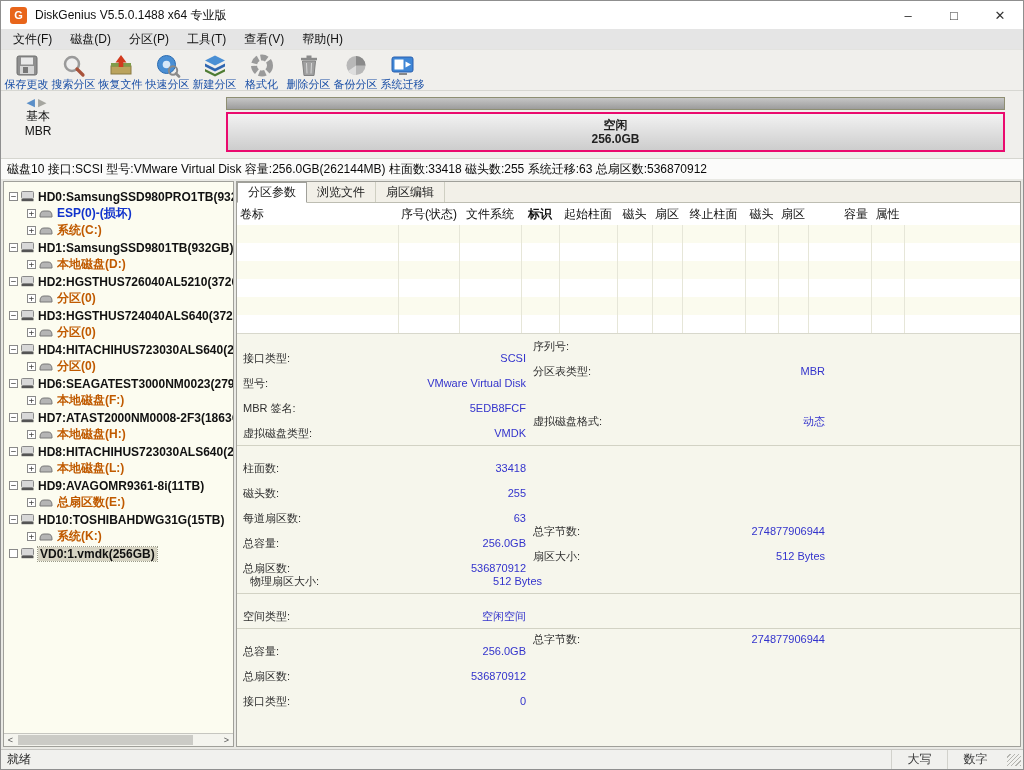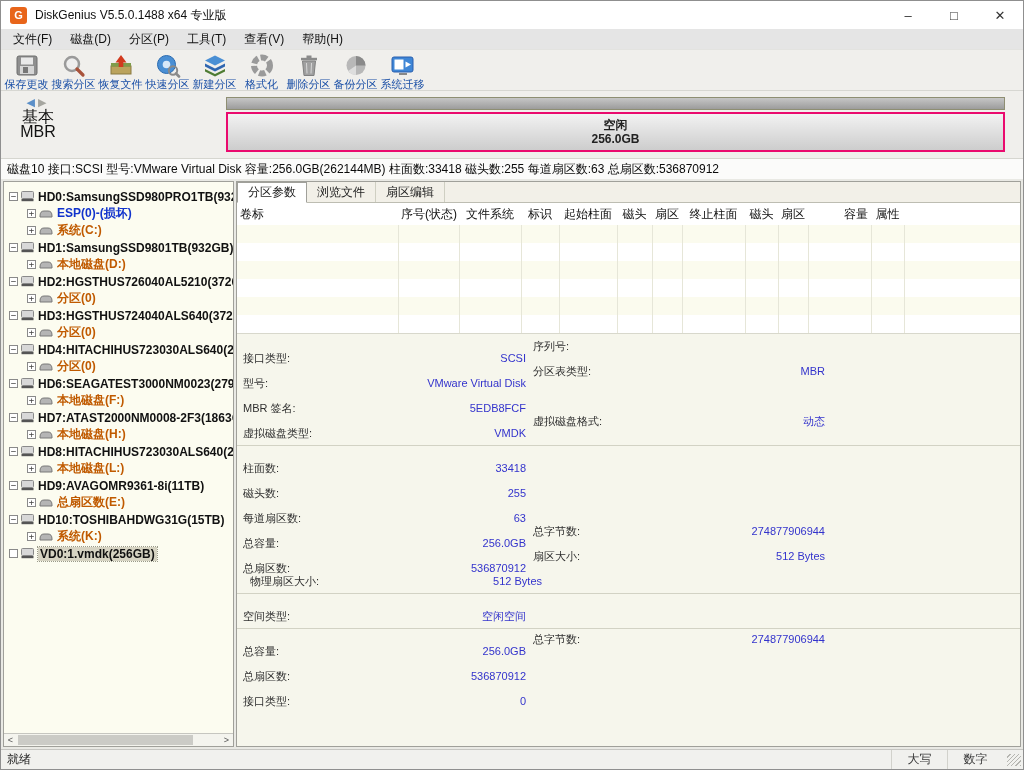--- a/index.html
+++ b/index.html
@@ -27,21 +27,21 @@
   .tbtn { width:47px; display:flex; flex-direction:column; align-items:center; padding-top:1px; }
   .ticon { height:25px; display:flex; align-items:center; justify-content:center; }
   .tlabel { font-size:11px; color:#1a4fa6; line-height:12px; white-space:nowrap; }
 
   
   .overview { height:68px; background:#f0efec; border-bottom:1px solid #d6d6d0; display:flex; flex:none; }
   .ov-left { width:225px; flex:none; padding-top:5px; }
   .ov-left-inner { width:74px; text-align:center; }
   .ov-nav { font-size:11px; letter-spacing:3px; line-height:13px; }
   .ov-nav .back { color:#5b8fc8; } .ov-nav .fwd { color:#a6a6a0; }
-  .ov-type { font-size:16px; line-height:15px; color:#111; }
+  .ov-type { font-size:12px; line-height:15px; color:#111; }
   .ov-main { flex:1; padding:6px 18px 0 0; }
   .disk-strip { height:13px; background:linear-gradient(#c6c6c6,#9c9c9c); border:1px solid #8e8e72; }
   .free-box { height:40px; margin-top:2px; border:2px solid #ea0a6e;
               background:linear-gradient(#f2f2f2,#cdcdcd); display:flex; flex-direction:column;
               align-items:center; justify-content:center; }
   .free-box span { font-size:12px; font-weight:bold; color:#222; line-height:14px; }
 
   
   .diskinfo { height:20px; background:#fbfbfa; display:flex; align-items:center; padding-left:6px;
               font-size:12px; color:#0a0a0a; flex:none; white-space:nowrap; overflow:hidden; }
@@ -234,21 +234,21 @@
     </div>
     <div class="ov-main">
       <div class="disk-strip"></div>
       <div class="free-box">
         <span>空闲</span>
         <span>256.0GB</span>
       </div>
     </div>
   </div>
 
-  <div class="diskinfo">磁盘10 接口:SCSI  型号:VMware Virtual Disk  容量:256.0GB(262144MB)  柱面数:33418  磁头数:255  每道扇区数:63  总扇区数:536870912</div>
+  <div class="diskinfo">磁盘10 接口:SCSI  型号:VMware Virtual Disk  容量:256.0GB(262144MB)  柱面数:33418  磁头数:255  系统迁移:63  总扇区数:536870912</div>
 
   <div class="main">
     <div class="tree-panel">
       <div class="tree-body">
           <div class="trow disk">
             <span class="ebox">−</span>
             <span class="nicon">
               <svg width="13" height="11" viewBox="0 0 13 11">
                 <rect x="0.5" y="0.5" width="12" height="7" rx="1" fill="#d8d8d8" stroke="#8a8a8a"></rect>
                 <rect x="0.5" y="8" width="12" height="2.2" fill="#555"></rect>
@@ -468,21 +468,21 @@
     <div class="content">
       <div class="tabs">
           <div class="tab active">分区参数</div>
           <div class="tab">浏览文件</div>
           <div class="tab">扇区编辑</div>
         </div>
       <div class="thead">
           <div class="th" style="width: 161px; text-align: left;">卷标</div>
           <div class="th" style="width: 61px; text-align: center;">序号(状态)</div>
           <div class="th" style="width: 62px; text-align: center;">文件系统</div>
-          <div class="th" style="width: 38px; text-align: center;">标识</div>
+          <div class="th" style="width: 38px; text-align: center; font-weight: bold;">标识</div>
           <div class="th" style="width: 58px; text-align: center;">起始柱面</div>
           <div class="th" style="width: 35px; text-align: center;">磁头</div>
           <div class="th" style="width: 30px; text-align: center;">扇区</div>
           <div class="th" style="width: 63px; text-align: center;">终止柱面</div>
           <div class="th" style="width: 33px; text-align: center;">磁头</div>
           <div class="th" style="width: 30px; text-align: center;">扇区</div>
           <div class="th" style="width: 63px; text-align: right;">容量</div>
           <div class="th" style="width: 33px; text-align: center;">属性</div>
         </div>
       <div class="tbody">

